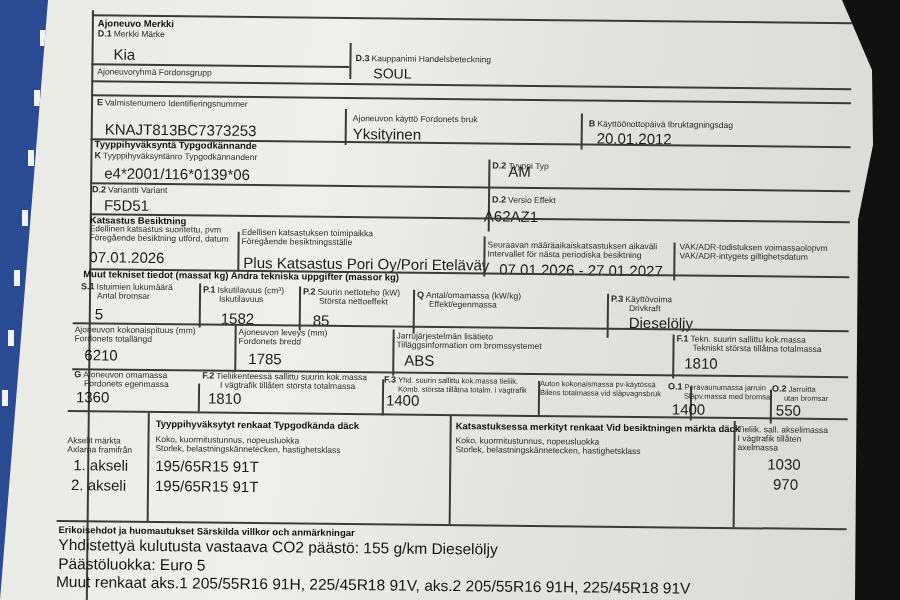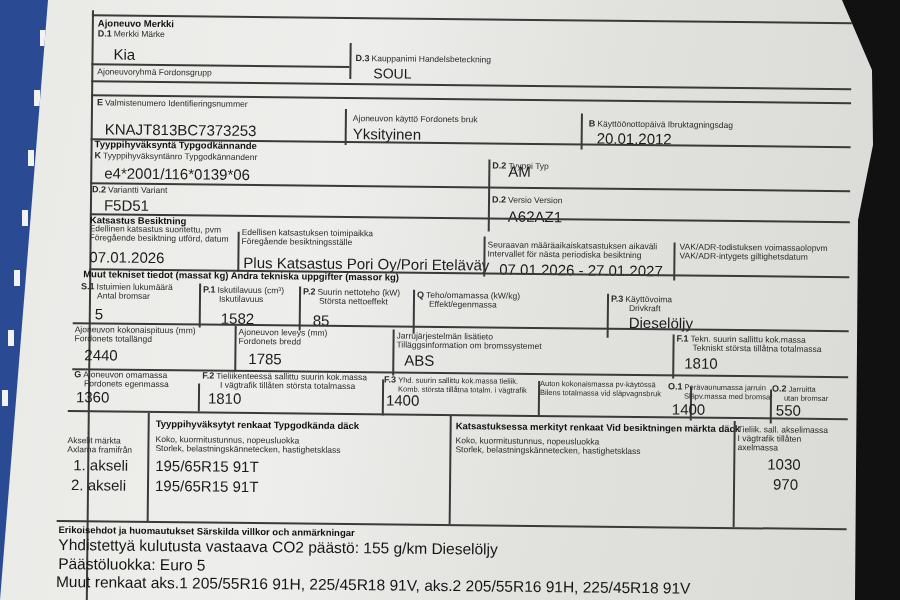--- a/index.html
+++ b/index.html
@@ -103,22 +103,22 @@
   <div class="val" style="left:44px;top:154px">e4*2001/116*0139*06</div>
 
   <div class="vline" style="left:428px;top:145px;height:72px"></div>
   <div class="lbl" style="left:432px;top:147px"><span class="code">D.2</span><span>Tyyppi Typ</span></div>
   <div class="val" style="left:448px;top:148px">AM</div>
 
   <div class="hline" style="left:30px;top:172px;width:760px"></div>
   <div class="lbl" style="left:32px;top:175px"><span class="code">D.2</span><span>Variantti Variant</span></div>
   <div class="val" style="left:44px;top:186px">F5D51</div>
 
-  <div class="lbl" style="left:432px;top:181px"><span class="code">D.2</span><span>Versio Version</span></div>
-  <div class="val" style="left:448px;top:193px">A62AZ1</div>
+  <div class="lbl" style="left:432px;top:181px"><span class="code">D.2</span><span>Versio Effekt</span></div>
+  <div class="val" style="left:424px;top:193px">A62AZ1</div>
 
   <div class="hline" style="left:30px;top:203px;width:760px"></div>
   <div class="sec" style="left:30px;top:204px">Katsastus Besiktning</div>
   <div class="lbl" style="left:30px;top:214px">
       <div>Edellinen katsastus suoritettu, pvm</div>
       <div>Föregående besiktning utförd, datum</div>
     </div>
   <div class="val" style="left:30px;top:238px">07.01.2026</div>
 
   <div class="vline" style="left:178px;top:220px;height:40px"></div>
@@ -149,32 +149,32 @@
 
   <div class="vline" style="left:140px;top:272px;height:44px"></div>
   <div class="lbl" style="left:144px;top:274px"><span class="code">P.1</span><span>Iskutilavuus (cm³)</span><div style="padding-left:16px">Iskutilavuus</div></div>
   <div class="val" style="left:162px;top:298px">1582</div>
 
   <div class="vline" style="left:240px;top:274px;height:44px"></div>
   <div class="lbl" style="left:244px;top:275px"><span class="code">P.2</span><span>Suurin nettoteho (kW)</span><div style="padding-left:16px">Största nettoeffekt</div></div>
   <div class="val" style="left:254px;top:299px">85</div>
 
   <div class="vline" style="left:354px;top:276px;height:44px"></div>
-  <div class="lbl" style="left:358px;top:277px"><span class="code">Q</span><span>Teho/omamassa (kW/kg)</span><div style="padding-left:12px">Effekt/egenmassa</div></div>
+  <div class="lbl" style="left:358px;top:277px"><span class="code">Q</span><span>Antal/omamassa (kW/kg)</span><div style="padding-left:12px">Effekt/egenmassa</div></div>
 
   <div class="vline" style="left:548px;top:278px;height:44px"></div>
   <div class="lbl" style="left:552px;top:279px"><span class="code">P.3</span><span>Käyttövoima</span><div style="padding-left:18px">Drivkraft</div></div>
   <div class="val" style="left:570px;top:298px">Dieselöljy</div>
 
   <div class="hline" style="left:14px;top:312px;width:776px"></div>
   <div class="lbl" style="left:16px;top:315px">
       <div>Ajoneuvon kokonaispituus (mm)</div>
       <div>Fordonets totallängd</div>
     </div>
-  <div class="val" style="left:26px;top:336px">2440</div>
+  <div class="val" style="left:26px;top:336px">6210</div>
 
   <div class="vline" style="left:176px;top:314px;height:46px"></div>
   <div class="lbl" style="left:180px;top:316px">
       <div>Ajoneuvon leveys (mm)</div>
       <div>Fordonets bredd</div>
     </div>
   <div class="val" style="left:190px;top:338px">1785</div>
 
   <div class="vline" style="left:334px;top:316px;height:46px"></div>
   <div class="lbl" style="left:338px;top:318px">

